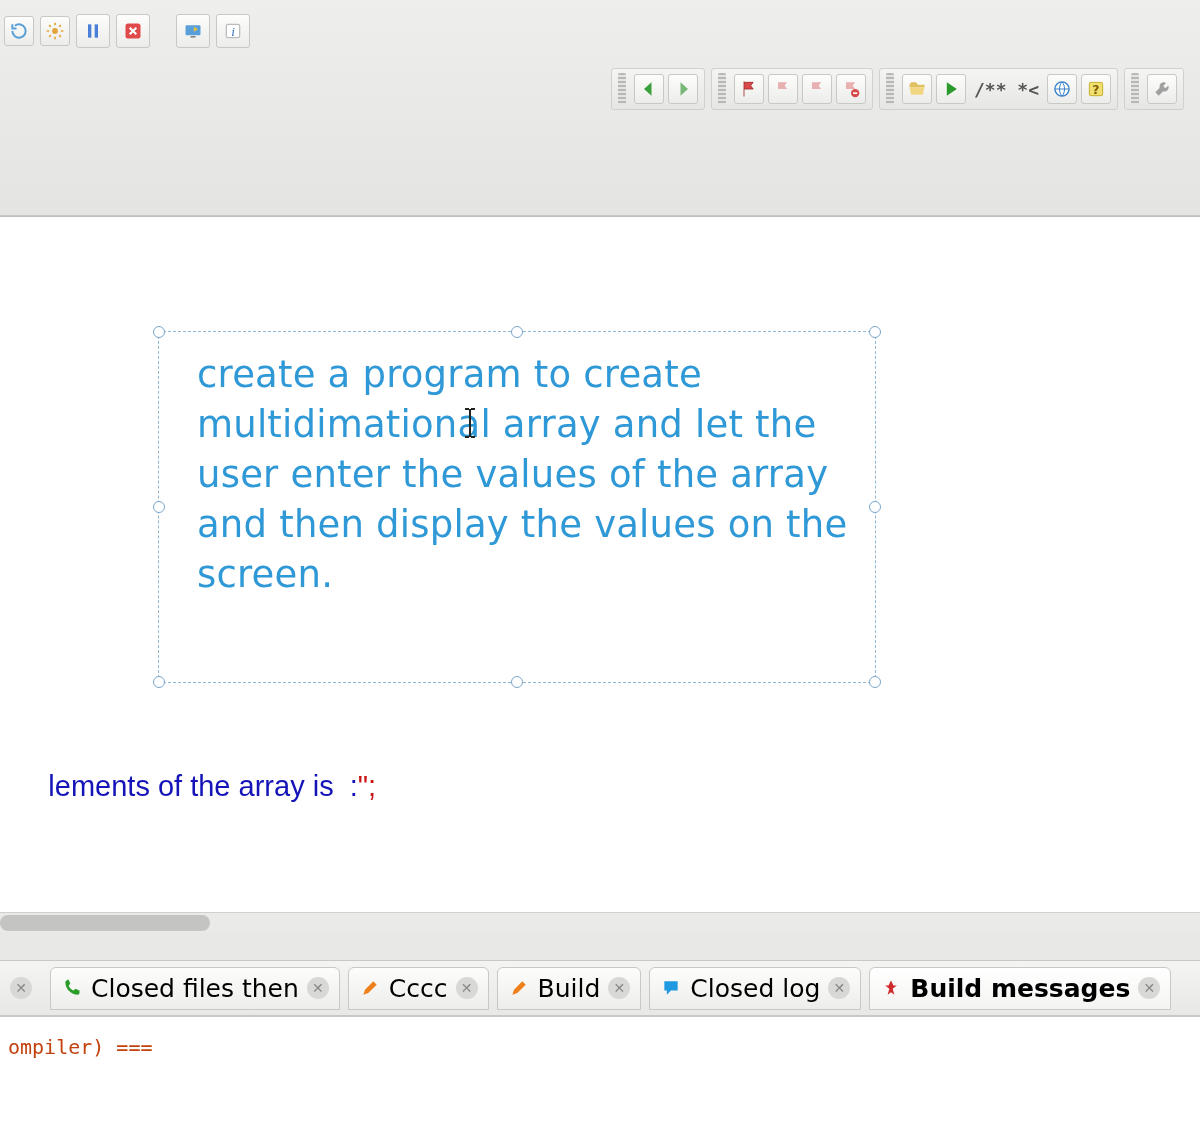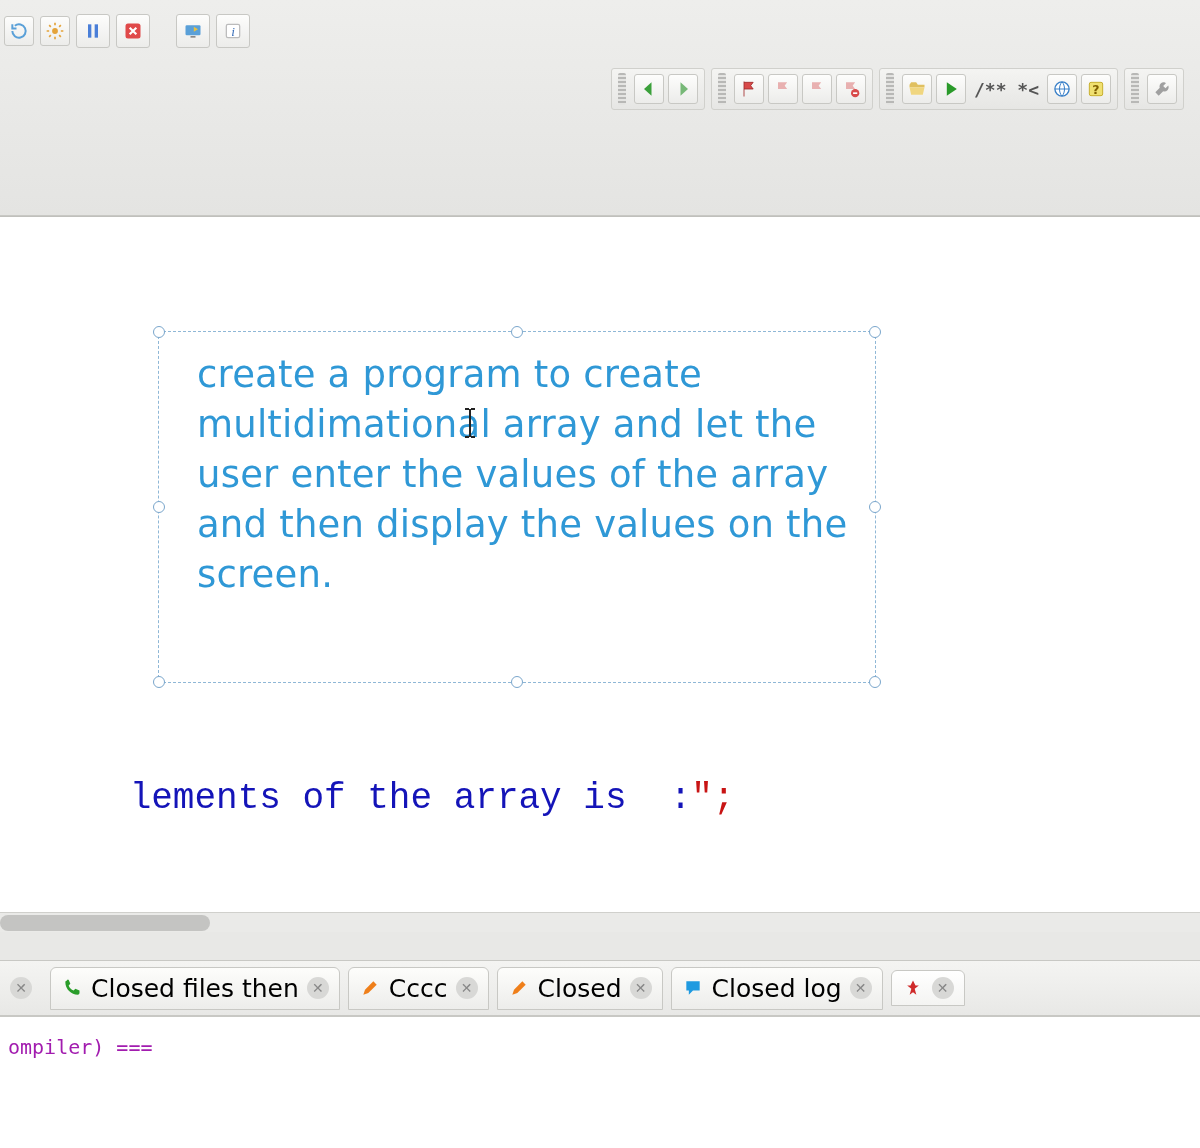--- a/index.html
+++ b/index.html
@@ -98,22 +98,22 @@
   .ibeam{
     position:absolute;
     left:462px; top:190px;
     width:16px;height:32px;
     color:#222;font-size:30px;
     pointer-events:none;
   }
   .code-line{
     position:absolute;
     left:0px; top:520px;
-    font-family:Liberation Mono, monospace;
-    font-size:36px;
+    font-family:Liberation Sans, sans-serif;
+    font-size:29px;
     white-space:pre;
   }
   .tok-id{color:#1414b8;}
   .tok-punct{color:#c81414;}
 
   .hscroll{
     position:absolute;left:0;bottom:0;height:20px;width:100%;
     background:#eaeae8;border-top:1px solid #d0d0cc;
   }
   .hscroll .thumb{
@@ -148,21 +148,21 @@
   .compiler-pane{
     position:absolute;left:0;right:0;top:1016px;bottom:0;
     background:#ffffff;border-top:1px solid #c8c8c4;
     font-family:"DejaVu Sans Mono","Courier New",monospace;
     font-size:20px;color:#444;
     padding:14px 8px 8px 8px;
     line-height:1.6;
     overflow:hidden;
   }
   .cout-blue{color:#3a4fb8;}
-  .cout-gray{color:#a21caf;}
+  .cout-gray{color:#c2410c;}
 
   
   .ic{width:20px;height:20px;display:block;}
 </style>
 </head>
 <body>
 
 <div class="toolbar-area">
   <div class="tb-row1">
     <span class="tb-btn small">
@@ -339,39 +339,40 @@
     <span>Cccc</span>
     <span class="close">✕</span>
   </span>
 
   <span class="btab">
     <span class="ticon">
       <svg class="ic" viewBox="0 0 24 24">
           <path d="M4 20l2-6L16 4l4 4-10 10-6 2z" fill="#ef7f1a"></path>
         </svg>
     </span>
-    <span>Closed</span>
+    <span>Build</span>
     <span class="close">✕</span>
   </span>
 
   <span class="btab">
     <span class="ticon">
       <svg class="ic" viewBox="0 0 24 24">
           <path d="M4 4h16v11H12l-5 5v-5H4z" fill="#1f9ae0"></path>
         </svg>
     </span>
     <span>Closed log</span>
     <span class="close">✕</span>
   </span>
 
   <span class="btab active">
     <span class="ticon">
       <svg class="ic" viewBox="0 0 24 24">
           <path d="M12 3l3 6h4l-5 4 2 7-4-3-4 3 2-7-5-4h4z" fill="#cf2a2a"></path>
         </svg>
     </span>
+    <span>Build messages</span>
     <span class="close">✕</span>
   </span>
 </div>
 
 <div class="compiler-pane">
   <div class="cout-gray">ompiler) ===</div>
 </div>
 
 </body></html>

